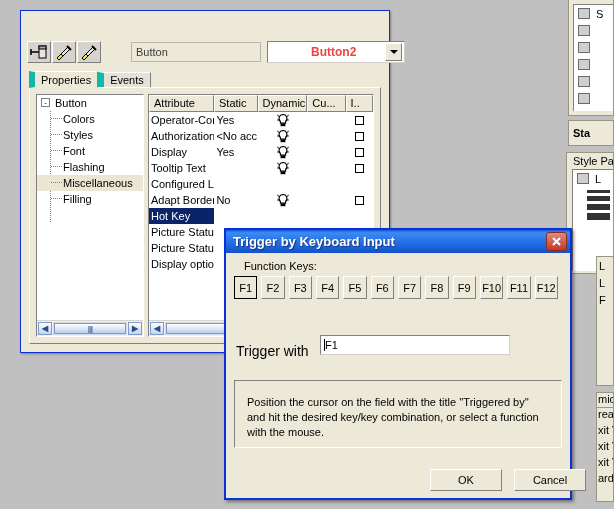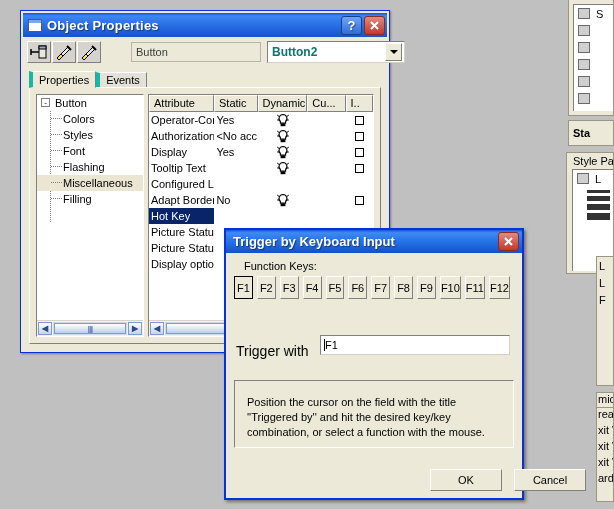--- a/index.html
+++ b/index.html
@@ -74,35 +74,35 @@
     display:flex; align-items:center; padding-left:4px; color:#3b3b3b;
     font-size:11px;
   }
   .combo {
     position:absolute; left:246px; top:30px; width:138px; height:22px;
     background:#ffffff;
     border-top:1px solid #808080; border-left:1px solid #808080;
     border-right:1px solid #d4d0c8; border-bottom:1px solid #d4d0c8;
     box-sizing:border-box; display:flex; align-items:center;
   }
-  .combo .cval { flex:1; padding-left:4px; font-weight:bold; font-size:12px; color:#0f766e; }
+  .combo .cval { flex:1; padding-left:4px; font-weight:bold; font-size:12px; color:#ef4444;margin-left:39px; }
   .combo .carrow {
     width:17px; height:18px; margin-right:2px;
     border-top:1px solid #fff; border-left:1px solid #fff;
     border-right:1px solid #808080; border-bottom:1px solid #808080;
     background:#ece9d8; display:flex; align-items:center; justify-content:center;
     box-sizing:border-box;
   }
   .arrow-dn { width:0;height:0;border-left:4px solid transparent;border-right:4px solid transparent;border-top:4px solid #000; }
 
   
   .tabstrip { position:absolute; left:8px; top:60px; right:8px; height:17px; }
   .tab {
     float:left; height:17px; padding:0 6px; line-height:16px; font-size:11px;
-    border-top:1px solid #fff; border-left:4px solid #14b8a6; border-right:1px solid #808080;
+    border-top:1px solid #fff; border-left:6px solid #14b8a6; border-right:1px solid #808080;
     background:#ece9d8; box-sizing:border-box;
   }
   .tab.active { background:#ece9d8; border-bottom:1px solid #ece9d8; position:relative; z-index:3; }
   .tab.inactive { background:#e4e1d8; margin-top:1px; height:26px; line-height:15px; }
 
   .tabbody {
     position:absolute; left:8px; top:76px; right:8px; bottom:8px;
     border-top:1px solid #fff; border-left:1px solid #fff;
     border-right:1px solid #808080; border-bottom:1px solid #808080;
     background:#ece9d8; box-sizing:border-box;
@@ -166,21 +166,21 @@
     display:flex;align-items:center;justify-content:center;box-sizing:border-box;
     color:#2c4c87; font-size:8px; font-weight:bold;
   }
   .sb-track { flex:1; height:13px; background:#eef2f9; border:1px solid #cfd9ea; box-sizing:border-box; position:relative;}
   .sb-thumb { position:absolute; left:0; top:0; height:11px; background:linear-gradient(to bottom,#ffffff,#bccfee);
     border:1px solid #7e9bd0; box-sizing:border-box; display:flex;align-items:center;justify-content:center;
     color:#2c4c87; font-size:8px; letter-spacing:-1px;}
 
   
   #trigger {
-    position:absolute; left:224px; top:228px; width:300px; height:272px;
+    position:absolute; left:224px; top:228px; width:348px; height:272px;
     background:#ece9d8; border:2px solid #0831d9; box-sizing:border-box;
     box-shadow: 2px 2px 3px rgba(0,0,0,.4);
   }
   #trigger .titlebar {
     position:absolute; left:0; top:0; right:0; height:23px;
     background: linear-gradient(to bottom,#1358d8 0%,#3f8af2 12%,#2775ea 45%,#1b5fd6 80%,#1450c4 100%);
     display:flex; align-items:center; padding:0 3px;
   }
   #trigger .wintitle {
     color:#fff; font-weight:bold; font-size:13px; flex:1; padding-left:4px;
@@ -328,30 +328,20 @@
   <div id="rp4">
     <div class="hdr">mic</div>
     <div class="rp4-item"><span>reat</span></div>
     <div class="rp4-item"><span>xit V</span></div>
     <div class="rp4-item"><span>xit V</span></div>
     <div class="rp4-item"><span>xit V</span></div>
     <div class="rp4-item"><span>ardc</span></div>
   </div>
 
   <div id="objprops">
-    <div class="titlebar">
-      <span class="win-ico"></span>
-      <span class="wintitle">Object Properties</span>
-      <span class="tb-btn tb-help">?</span>
-      <span class="tb-btn tb-close">
-        <svg width="11" height="11" viewBox="0 0 11 11">
-          <path d="M2 2 L9 9 M9 2 L2 9" stroke="#ffffff" stroke-width="2" fill="none"></path>
-        </svg>
-      </span>
-    </div>
 
     <div class="toolrow">
       <div class="tbtn">
         <svg width="18" height="16" viewBox="0 0 18 16">
           <rect x="9" y="2" width="7" height="12" fill="#e8e6de" stroke="#000" stroke-width="1"></rect>
           <rect x="9" y="2" width="7" height="3" fill="#9aa8c8" stroke="#000" stroke-width="1"></rect>
           <path d="M1 8 H9 M1 5 V11" stroke="#000" stroke-width="1.5"></path>
         </svg>
       </div>
       <div class="tbtn">

